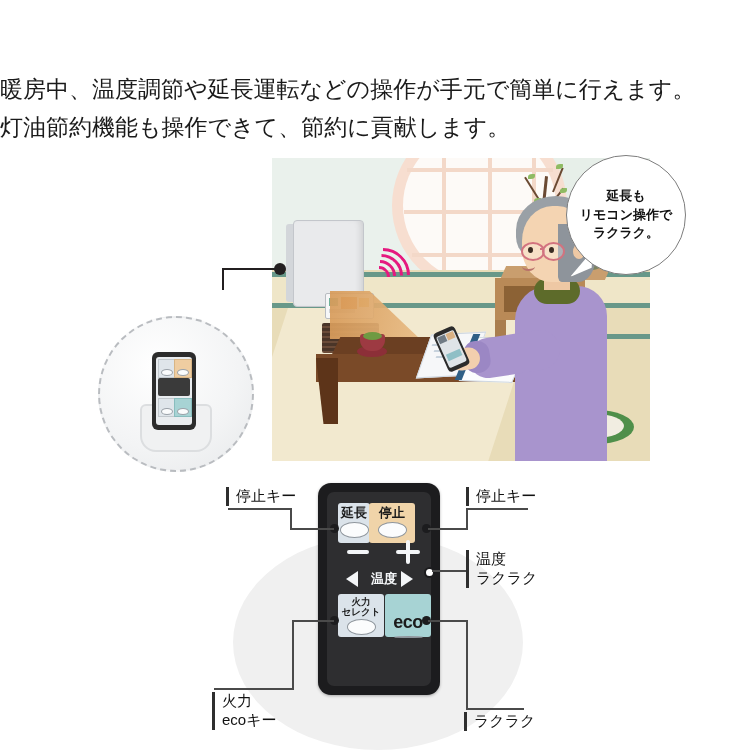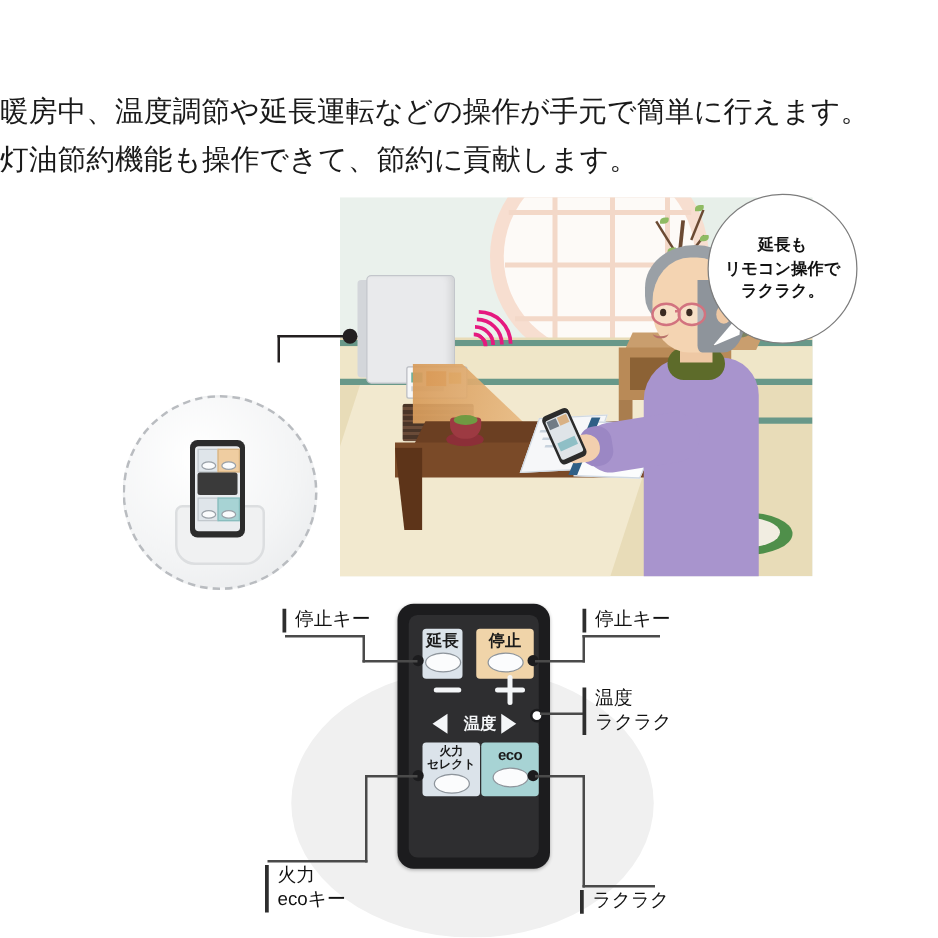--- a/index.html
+++ b/index.html
@@ -213,34 +213,34 @@
     position:absolute; border-radius:3px; display:flex; flex-direction:column;
     align-items:center; justify-content:flex-start; box-sizing:border-box;
   }
   .rm-label { font-size:13px; font-weight:bold; color:#1b1b1b; line-height:1.05; padding-top:3px; white-space:nowrap; }
   .rm-label.sm { font-size:9.5px; line-height:1.1; }
   .rm-oval {
     width:27px; height:14px; border-radius:50%;
     background:#fbfcfd; border:1px solid #8e959c; margin-top:2px;
   }
   .b-ext  { left:11px; top:11px; width:32px; height:40px; background:#dbe3ea; }
-  .b-stop { left:54px; top:11px; width:46px; height:40px; background:#f0d4a9; }
+  .b-stop { left:42px; top:11px; width:46px; height:40px; background:#f0d4a9; }
   .temp-zone { position:absolute; left:11px; top:53px; width:93px; height:47px; }
   .t-minus { position:absolute; left:9px; top:5px; width:22px; height:4px; background:#f4f6f8; border-radius:2px; }
   .t-plus-h { position:absolute; left:58px; top:5px; width:24px; height:4px; background:#f4f6f8; border-radius:2px; }
   .t-plus-v { position:absolute; left:68px; top:-5px; width:4px; height:24px; background:#f4f6f8; border-radius:2px; }
   .t-arrowL { position:absolute; left:8px; top:26px; width:0; height:0;
               border-top:8px solid transparent; border-bottom:8px solid transparent; border-right:12px solid #f4f6f8; }
   .t-arrowR { position:absolute; left:63px; top:26px; width:0; height:0;
               border-top:8px solid transparent; border-bottom:8px solid transparent; border-left:12px solid #f4f6f8; }
   .t-text { position:absolute; left:26px; top:25px; width:40px; text-align:center;
             font-size:13px; font-weight:bold; color:#f4f6f8; }
   .b-fire { left:11px; top:102px; width:46px; height:43px; background:#dbe3ea; }
   .b-eco  { left:58px; top:102px; width:46px; height:43px; background:#a7d3d4; }
-  .eco-word { font-size:12px; font-weight:bold; color:#1b1b1b; font-family:"Liberation Sans",sans-serif; padding-top:3px; letter-spacing:-.5px; }
+  .eco-word { font-size:18px; font-weight:bold; color:#1b1b1b; font-family:"Liberation Sans",sans-serif; padding-top:18px; letter-spacing:-.5px; }
   .rm-brand {
     position:absolute; left:11px; top:147px; width:93px; height:56px;
     background:#e9ecef; border-radius:3px 3px 6px 6px;
     display:flex; flex-direction:column; align-items:center; justify-content:center;
   }
   .brand-main { font-family:"Liberation Serif", serif; font-weight:bold; font-size:14px;
                 letter-spacing:1px; color:#16181a; }
   .brand-sub { font-size:8px; color:#2a2d30; letter-spacing:.5px; margin-top:2px; }
 
   

